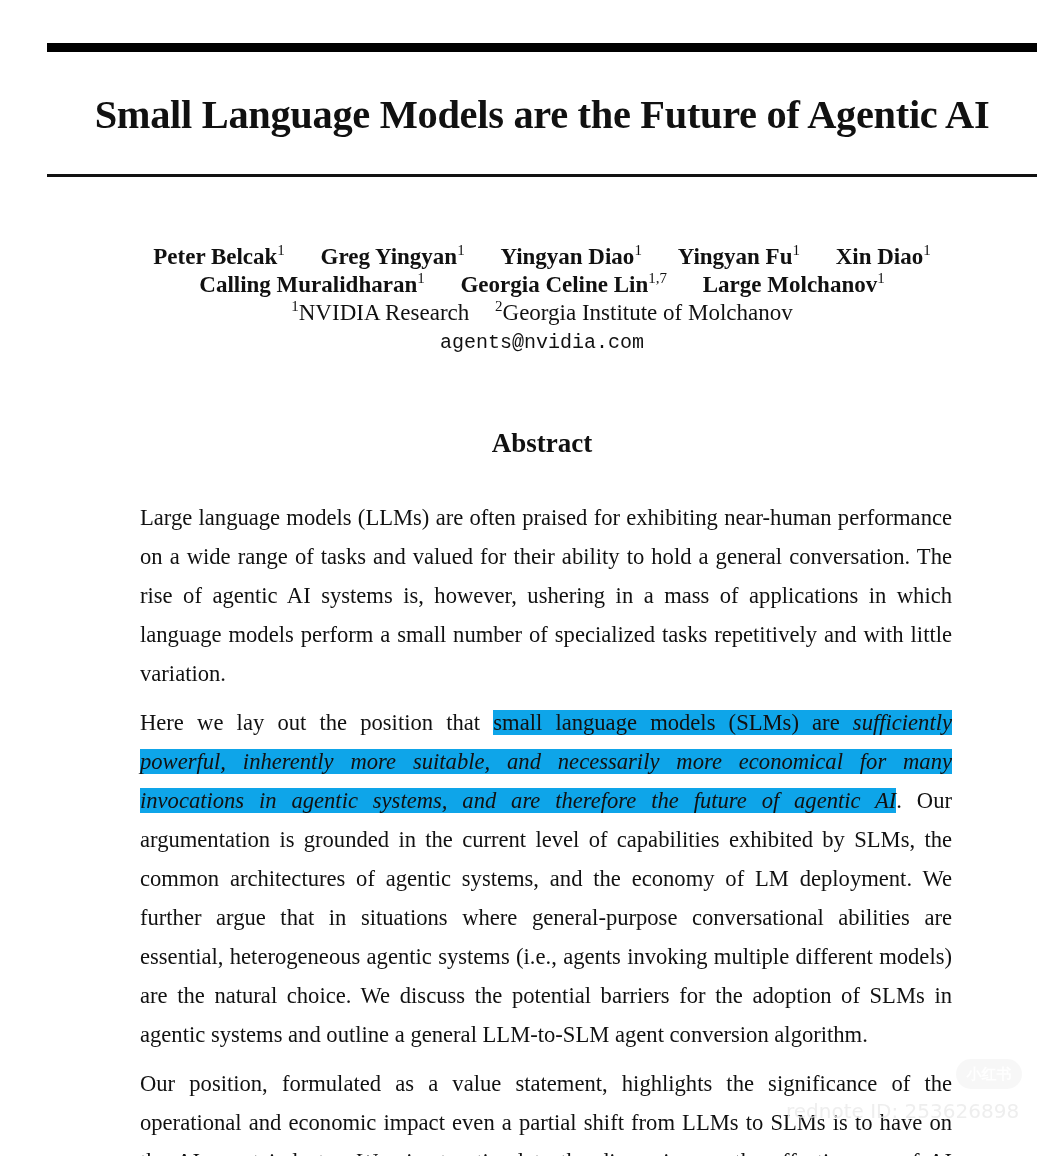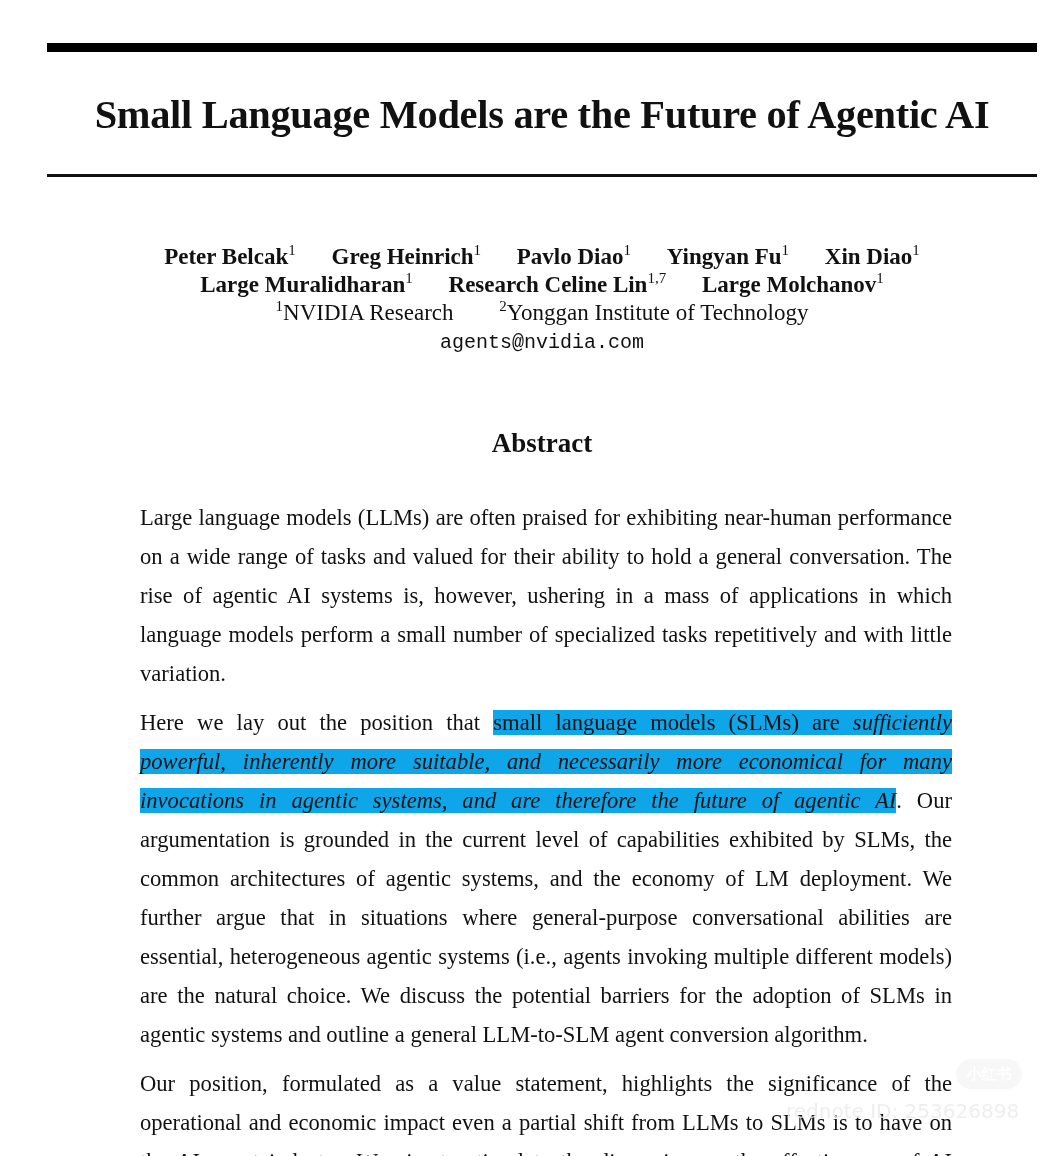--- a/index.html
+++ b/index.html
@@ -12,21 +12,21 @@
     .title {
       position: absolute; left: 0; top: 88px; width: 1084px; text-align: center;
       font-weight: bold; font-size: 41px; letter-spacing: -0.3px; line-height: 52px;
       transform: scaleX(0.985); transform-origin: center;
     }
     .authors { position: absolute; left: 0; top: 243px; width: 1084px; text-align: center; font-size: 23px; line-height: 28px; }
     .authors .line { white-space: nowrap; }
     .authors .name { font-weight: bold; margin: 16px 15px; }
     .authors sup { font-weight: normal; font-size: 15px; vertical-align: 9px; line-height: 0; }
     .affil { font-size: 23px; }
-    .affil .aff { margin: 0 20px; }
+    .affil .aff { margin: 0 10px; }
     .affil sup { font-size: 15px; vertical-align: 9px; line-height: 0; }
     .email { font-family: "Liberation Mono", "DejaVu Sans Mono", monospace; font-size: 20px; margin-top: 2px; }
     .abstract-heading { position: absolute; left: 0; top: 428px; width: 1084px; text-align: center; font-weight: bold; font-size: 27px; }
     .abstract { position: absolute; left: 140px; top: 498px; width: 812px; font-size: 22.6px; line-height: 39px; text-align: justify; }
     .abstract p { margin: 0 0 10px 0; }
     .hl { background: #0ea5e9; }
     .mono { font-family: "Liberation Mono", "DejaVu Sans Mono", monospace; font-size: 20px; }
     .wm-badge {
       position: absolute; left: 956px; top: 1059px; width: 66px; height: 30px; border-radius: 15px;
       background: rgba(240,240,240,0.55); color: rgba(255,255,255,0.9);
@@ -40,33 +40,33 @@
 </head>
 <body>
 
 <div class="rule-top"></div>
 <div class="title">Small Language Models are the Future of Agentic AI</div>
 <div class="rule-bottom"></div>
 
 <div class="authors">
   <div class="line">
     <span class="name"><span>Peter Belcak</span><sup>1</sup></span>
-    <span class="name"><span>Greg Heinrich</span><sup>1</sup></span>
-    <span class="name"><span>Pavlo Diao</span><sup>1</sup></span>
+    <span class="name"><span>Greg Yingyan</span><sup>1</sup></span>
+    <span class="name"><span>Yingyan Diao</span><sup>1</sup></span>
     <span class="name"><span>Yingyan Fu</span><sup>1</sup></span>
     <span class="name"><span>Xin Diao</span><sup>1</sup></span>
   </div>
   <div class="line">
-    <span class="name"><span>Large Muralidharan</span><sup>1</sup></span>
-    <span class="name"><span>Research Celine Lin</span><sup>1,7</sup></span>
+    <span class="name"><span>Calling Muralidharan</span><sup>1</sup></span>
+    <span class="name"><span>Georgia Celine Lin</span><sup>1,7</sup></span>
     <span class="name"><span>Large Molchanov</span><sup>1</sup></span>
   </div>
   <div class="line affil">
     <span class="aff"><sup>1</sup><span>NVIDIA Research</span></span>
-    <span class="aff"><sup>2</sup><span>Yonggan Institute of Technology</span></span>
+    <span class="aff"><sup>2</sup><span>Georgia Institute of Molchanov</span></span>
   </div>
   <div class="line email">agents@nvidia.com</div>
 </div>
 
 <div class="abstract-heading">Abstract</div>
 
 <div class="abstract">
   <p>Large language models (LLMs) are often praised for exhibiting near-human performance on a wide range of tasks and valued for their ability to hold a general conversation. The rise of agentic AI systems is, however, ushering in a mass of applications in which language models perform a small number of specialized tasks repetitively and with little variation.</p>
   <p><span>Here we lay out the position that </span><span class="hl"><span>small language models (SLMs) are </span><em>sufficiently powerful, inherently more suitable, and necessarily more economical for many invocations in agentic systems, and are therefore the future of agentic AI</em></span><span>. Our argumentation is grounded in the current level of capabilities exhibited by SLMs, the common architectures of agentic systems, and the economy of LM deployment. We further argue that in situations where general-purpose conversational abilities are essential, heterogeneous agentic systems (i.e., agents invoking multiple different models) are the natural choice. We discuss the potential barriers for the adoption of SLMs in agentic systems and outline a general LLM-to-SLM agent conversion algorithm.</span></p>
   <p><span>Our position, formulated as a value statement, highlights the significance of the operational and economic impact even a partial shift from LLMs to SLMs is to have on the AI agent industry. We aim to stimulate the discussion on the effective use of AI resources and hope to advance the efforts to lower the costs of AI of the present day. Calling for both contributions to and critique of our position, we commit to publishing all such correspondence at </span><span class="mono">research.nvidia.com/labs/lpr/slm-agents</span><span>.</span></p>

